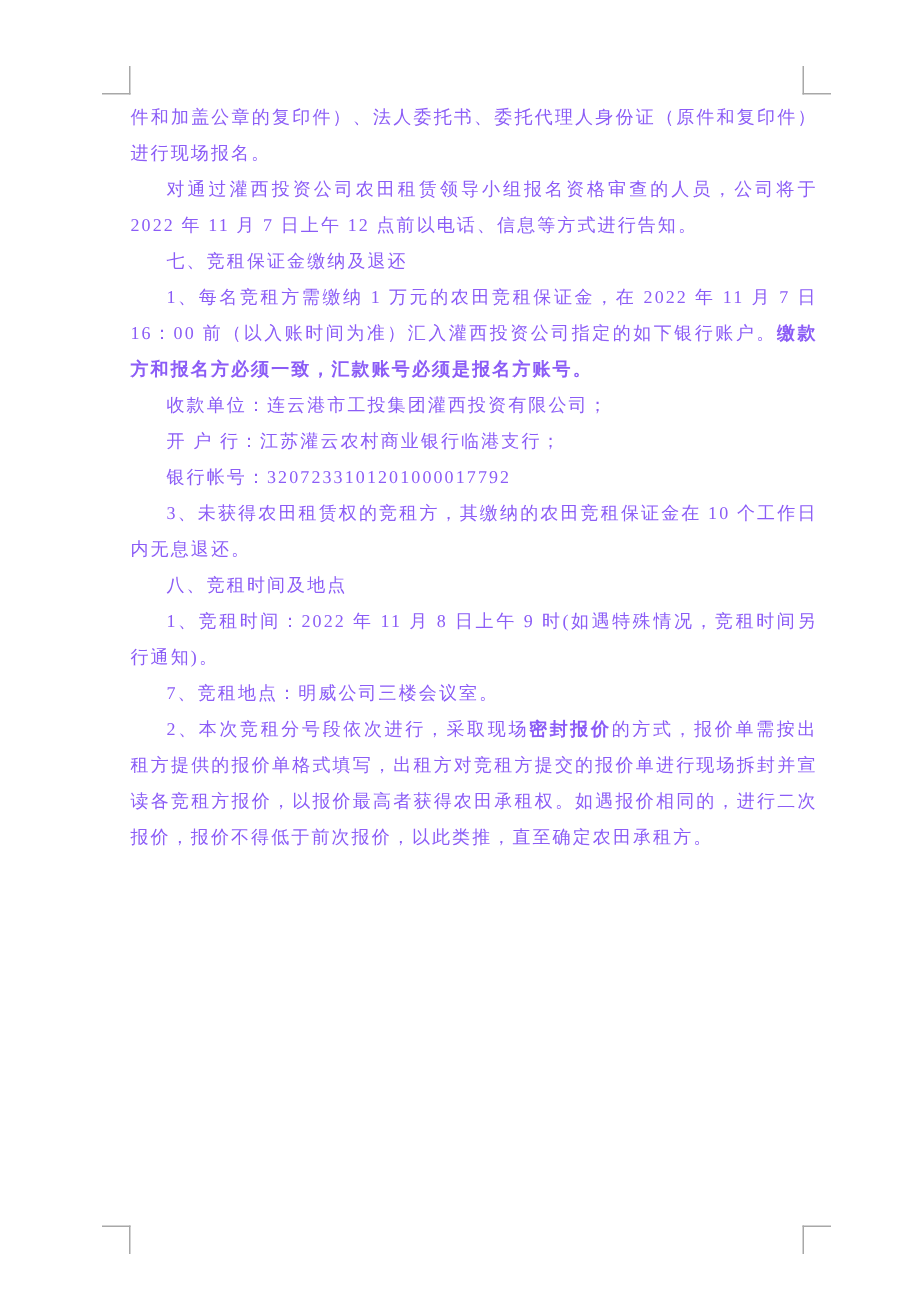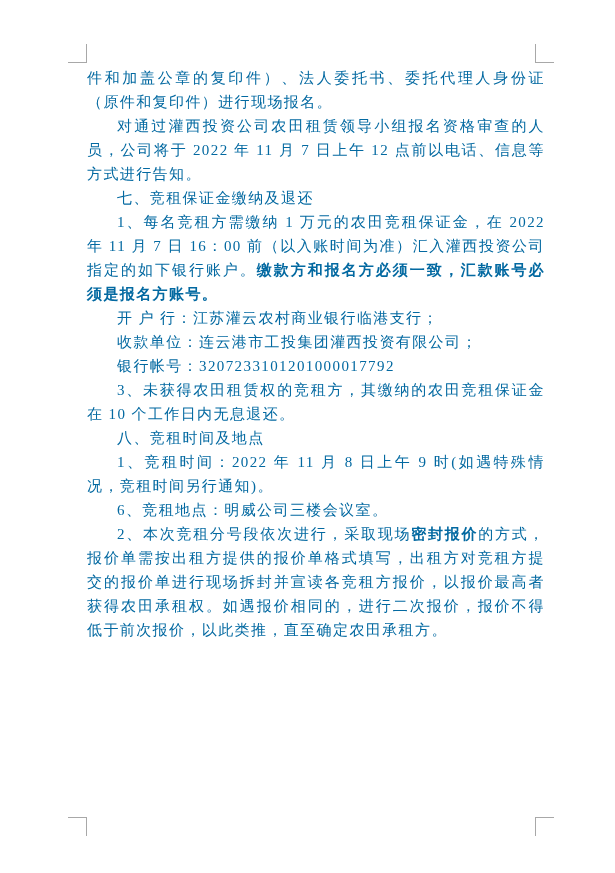--- a/index.html
+++ b/index.html
@@ -25,22 +25,22 @@
   .crop.tl { left: 68px;  top: 44px;  border-right: 1px solid #a8a8a8; border-bottom: 1px solid #a8a8a8; }
   .crop.tr { left: 535px; top: 44px;  border-left: 1px solid #a8a8a8;  border-bottom: 1px solid #a8a8a8; }
   .crop.bl { left: 68px;  top: 817px; border-right: 1px solid #a8a8a8; border-top: 1px solid #a8a8a8; }
   .crop.br { left: 535px; top: 817px; border-left: 1px solid #a8a8a8;  border-top: 1px solid #a8a8a8; }
 
   .text-area {
     position: absolute;
     left: 87px;
     top: 66px;
     width: 458px;
-    color: #0369a1;
-    font-size: 15px;
+    color: #8b5cf6;
+    font-size: 12px;
     line-height: 24px;
     letter-spacing: 1.4px;
     text-align: justify;
   }
   .text-area p {
     margin: 0;
     padding: 0;
   }
   .indent { text-indent: 2em; }
   .heading { font-weight: normal; }
@@ -65,33 +65,33 @@
   <div class="text-area">
 
     <p><span>件和加盖公章的复印件）、法人委托书、委托代理人身份证（原件和复印件）进行现场报名。</span></p>
 
     <p class="indent"><span>对通过灌西投资公司农田租赁领导小组报名资格审查的人员，公司将于 2022 年 11 月 7 日上午 12 点前以电话、信息等方式进行告知。</span></p>
 
     <p class="indent heading"><span>七、竞租保证金缴纳及退还</span></p>
 
     <p class="indent"><span>1、每名竞租方需缴纳 1 万元的农田竞租保证金，在 2022 年 11 月 7 日 16：00 前（以入账时间为准）汇入灌西投资公司指定的如下银行账户。</span><b>缴款方和报名方必须一致，汇款账号必须是报名方账号。</b></p>
 
+    <p class="indent"><span>收款单位：</span><span>连云港市工投集团灌西投资有限公司；</span></p>
+
     <p class="indent"><span>开 户 行：</span><span>江苏灌云农村商业银行临港支行；</span></p>
-
-    <p class="indent"><span>收款单位：</span><span>连云港市工投集团灌西投资有限公司；</span></p>
 
     <p class="indent"><span>银行帐号：</span><span>3207233101201000017792</span></p>
 
 
     <p class="indent"><span>3、未获得农田租赁权的竞租方，其缴纳的农田竞租保证金在 10 个工作日内无息退还。</span></p>
 
     <p class="indent heading"><span>八、竞租时间及地点</span></p>
 
     <p class="indent"><span>1、竞租时间：2022 年 11 月 8 日上午 9 时(如遇特殊情况，竞租时间另行通知)。</span></p>
 
-    <p class="indent"><span>6、竞租地点：明威公司三楼会议室。</span></p>
+    <p class="indent"><span>7、竞租地点：明威公司三楼会议室。</span></p>
 
 
 
     <p class="indent"><span>2、本次竞租分号段依次进行，采取现场</span><b>密封报价</b><span>的方式，报价单需按出租方提供的报价单格式填写，出租方对竞租方提交的报价单进行现场拆封并宣读各竞租方报价，以报价最高者获得农田承租权。如遇报价相同的，进行二次报价，报价不得低于前次报价，以此类推，直至确定农田承租方。</span></p>
 
   </div>
 </div>
 
 </body></html>

